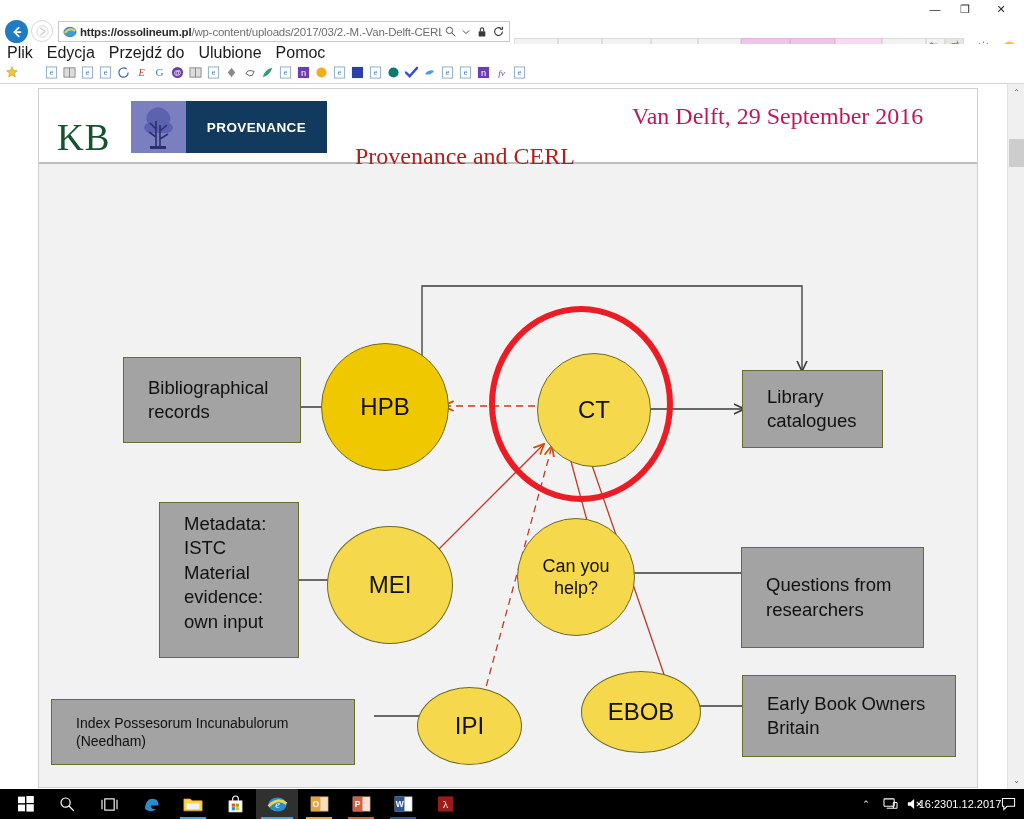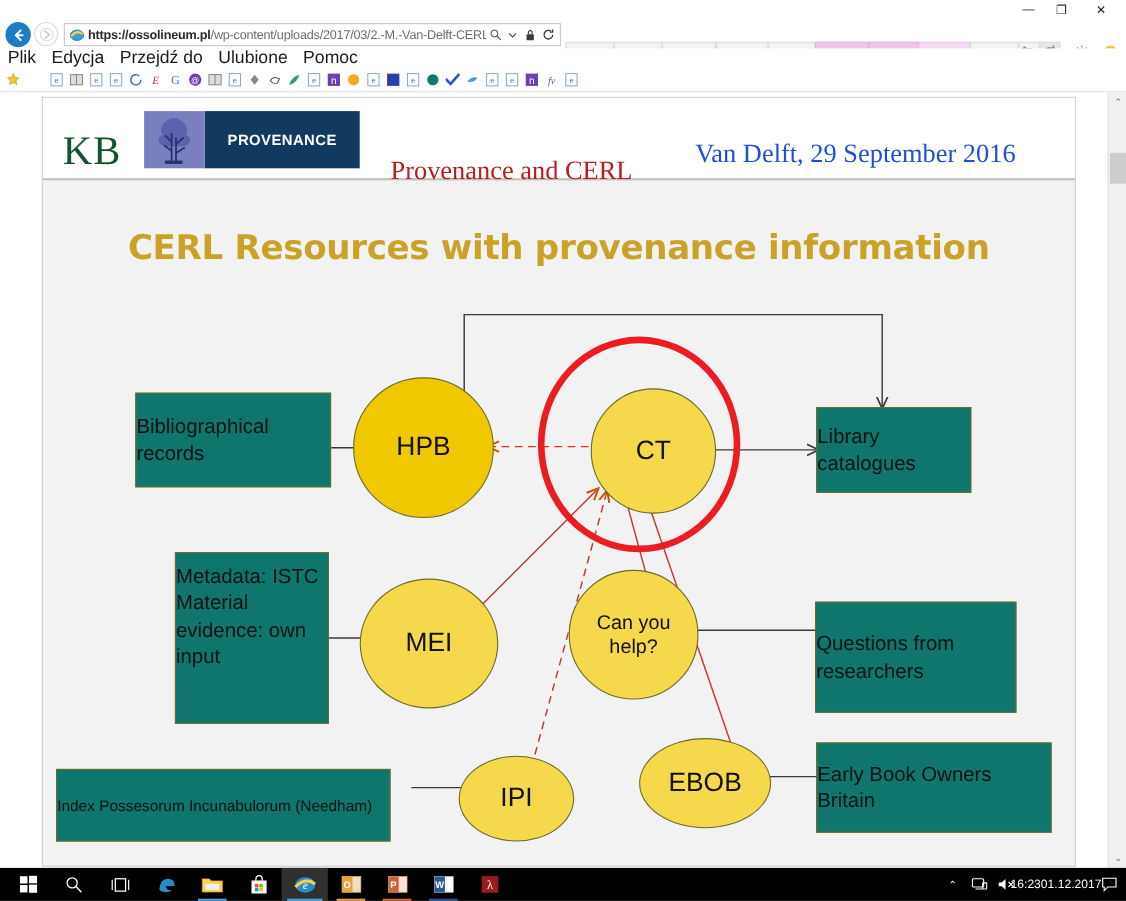--- a/index.html
+++ b/index.html
@@ -111,36 +111,36 @@
     position:absolute; left:18px; top:27px;
     font-family:"Liberation Serif", serif; font-size:37px; color:#14532d; letter-spacing:1px;
   }
   .prov-block{ position:absolute; left:92px; top:12px; width:196px; height:52px;
      display:flex; }
   .prov-tree{ width:55px; height:52px; background:#7a7fc0; position:relative; overflow:hidden;}
   .prov-txt{ flex:1; background:#113a5e; color:#fff; display:flex; align-items:center;
     justify-content:center; font-size:13.5px; font-weight:bold; letter-spacing:0.4px;}
   .hdr-title{ position:absolute; left:316px; top:22px;
     font-family:"Liberation Serif", serif; font-size:24px; color:#b91c1c;margin-top:32px;}
-  .hdr-date{ position:absolute; left:593px; top:38px;
-    font-family:"Liberation Serif", serif; font-size:24px; color:#1d4ed8;}
+  .hdr-date{ position:absolute; left:593px; top:14px;
+    font-family:"Liberation Serif", serif; font-size:24px; color:#be185d;}
 
   .slide-title{
     position:absolute; left:0; top:118px; width:100%; text-align:center;
     font-size:31px; font-weight:bold; color:#c9a227;
     font-family:"DejaVu Sans", sans-serif; letter-spacing:-0.3px;
   }
 
   .canvas{ position:absolute; left:0; top:0; width:940px; height:700px; }
 
   .node{ position:absolute; display:flex; align-items:center; justify-content:center;
     text-align:left; color:#111; }
   .boxnode{
-    background:#0f766e; border:1px solid #6b6b2b;
-    font-size:18.5px; line-height:1.32; padding:9px 0;
+    background:#a3a3a3; border:1px solid #6b6b2b;
+    font-size:18.5px; line-height:1.32; padding:9px 24px;
     justify-content:flex-start;
   }
   .circlenode{
     border-radius:50%; background:#f5d84b; border:1px solid #6b6b2b;
     font-size:24px; justify-content:center; text-align:center; line-height:1.25;
   }
   .circlenode.deep{ background:#f0c800; }
   .ringwrap{
     position:absolute; border:6px solid #ec1c24; border-radius:50%;
   }
@@ -512,21 +512,20 @@
               <path d="M25 20 L25 46 M29 24 L29 46 M25 28 L19 22 M29 30 L36 24 M25 36 L18 31 M29 38 L37 33" stroke="#2b2f6b" stroke-width="1.6" fill="none"></path>
               <rect x="19" y="45" width="16" height="3" fill="#2b2f6b"></rect>
             </svg>
           </div>
           <div class="prov-txt">PROVENANCE</div>
         </div>
         <div class="hdr-title">Provenance and CERL</div>
         <div class="hdr-date">Van Delft, 29 September 2016</div>
       </div>
 
-      <div class="slide-title">CERL Resources with provenance information</div>
 
       <svg class="canvas" viewBox="0 0 940 700">
         <defs>
           <marker id="ah-black" markerWidth="9" markerHeight="9" refX="8" refY="4.5" orient="auto">
             <path d="M0,0.6 L8.4,4.5 L0,8.4" fill="none" stroke="#3a3a3a" stroke-width="1.2"></path>
           </marker>
           <marker id="ah-red" markerWidth="9" markerHeight="9" refX="8" refY="4.5" orient="auto">
             <path d="M0,0.8 L8.2,4.5 L0,8.2" fill="none" stroke="#d35400" stroke-width="1.4"></path>
           </marker>
           <marker id="ah-red-start" markerWidth="9" markerHeight="9" refX="1" refY="4.5" orient="auto">

